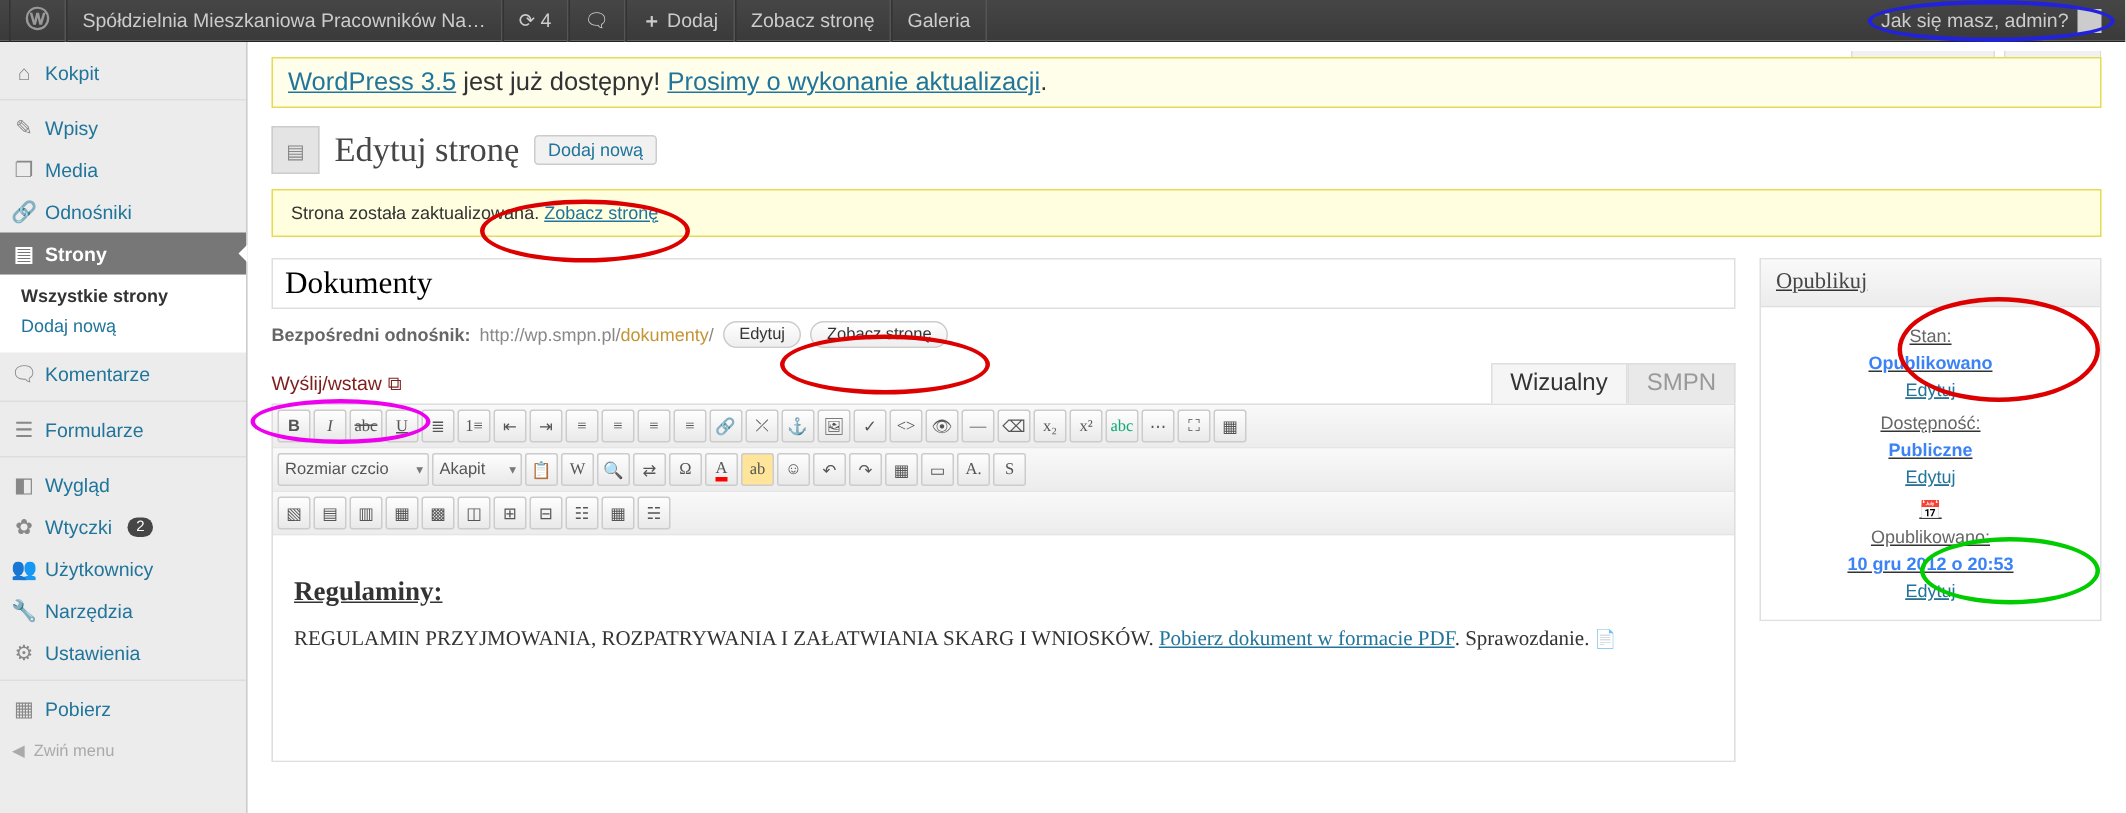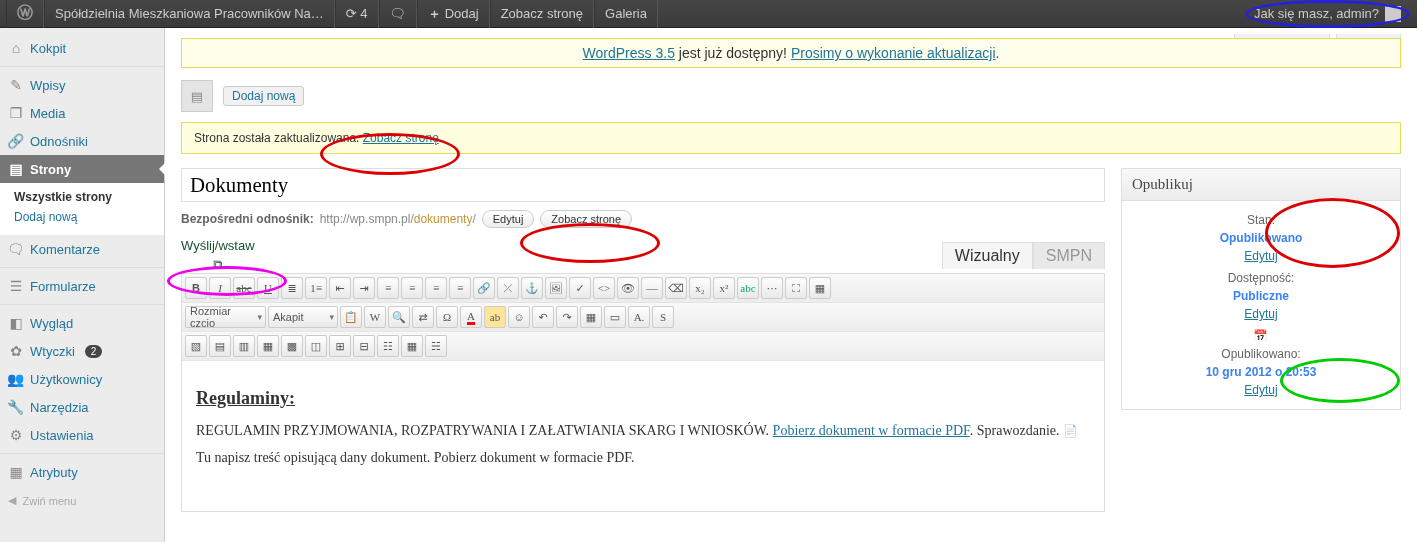--- a/index.html
+++ b/index.html
@@ -26,41 +26,41 @@
 .menu-sub a { display:block; padding: 3px 8px 3px 14px; color:#21759b; text-decoration:none; font-size:12px; }
 .menu-sub a.bold { font-weight: bold; color:#333; }
 .menu-sub a.add { color:#21759b; }
 .menu-icon { width: 16px; height: 16px; display:inline-flex; align-items:center; justify-content:center; color:#888; font-size:14px; }
 .menu-item.current .menu-icon { color:#fff; }
 .badge { background:#464646; color:#fff; border-radius:10px; font-size:10px; padding:1px 6px; margin-left:4px; }
 .collapse { color:#aaa; font-size:11px; padding:8px; display:flex; align-items:center; gap:6px; cursor:pointer; }
 
 
 .main { flex:1; padding: 10px 16px; position:relative; }
-.update-nag { background:#fffeeb; border:1px solid #e6db55; padding:6px 10px; text-align:center; margin-bottom:12px; font-size:14px; position:relative; }
+.update-nag { background:#fffeeb; border:1px solid #e6db55; padding:6px 10px; text-align:left; margin-bottom:12px; font-size:17px; position:relative; }
 .screen-meta { position:absolute; right:16px; top:6px; display:flex; gap:6px; }
 .screen-meta .tab { border:1px solid #ddd; border-top:none; background:#f1f1f1; padding:3px 10px; font-size:11px; color:#777; cursor:pointer; border-radius:0 0 3px 3px; }
 .page-head { display:flex; align-items:center; gap:10px; margin: 6px 0 10px 0; }
 .page-head .icon { width:32px; height:32px; background:#e4e4e4; border:1px solid #ccc; display:flex; align-items:center; justify-content:center; color:#888; }
 .page-head h2 { font-family: Georgia, serif; font-weight: normal; font-size: 23px; color:#464646; }
 .page-head .add-new { background:#f1f1f1; border:1px solid #ccc; border-radius:3px; padding:2px 8px; font-size:12px; color:#21759b; text-decoration:none; }
 .notice { background:#ffffe0; border:1px solid #e6db55; padding:8px 12px; margin-bottom:14px; font-size:12px; }
 
 .columns { display:flex; gap:16px; }
 .col-left { flex:1; min-width:0; }
-.col-right { width:280px; }
+.col-right { width:228px;text-decoration:underline; }
 
 .title-input { width:100%; font-size:1.6em; padding:4px 8px; border:1px solid #dfdfdf; background:#fff; font-family: Georgia, serif; }
 .permalink { font-size:12px; color:#666; margin:8px 0 10px 0; display:flex; align-items:center; gap:6px; flex-wrap:wrap; }
 .permalink .slug { color:#888; }
 .permalink .part { color:#c59434; }
 .small-btn { border:1px solid #ccc; background:linear-gradient(#fff,#eee); border-radius:11px; padding:2px 10px; font-size:11px; cursor:pointer; color:#333; }
 
 .media-row { display:flex; align-items:center; justify-content:space-between; margin-bottom:0; }
-.media-btn { color:#14532d; font-size:13px; display:flex; align-items:center; gap:4px; cursor:pointer; text-decoration:none;flex-direction:column; }
+.media-btn { color:#7f1d1d; font-size:13px; display:flex; align-items:center; gap:4px; cursor:pointer; text-decoration:none; }
 .ed-tabs { display:flex; }
 .ed-tab { border:1px solid #dedede; border-bottom:none; padding:4px 12px; background:#e9e9e9; color:#999; font-size:16px; cursor:pointer; }
 .ed-tab.active { background:#f5f5f5; color:#333; }
 
 .editor { border:1px solid #dedede; background:#f5f5f5; }
 .toolbar { display:flex; flex-wrap:wrap; padding:3px; gap:2px; border-bottom:1px solid #e5e5e5; background:linear-gradient(#f9f9f9,#ececec); }
 .tbtn { width:22px; height:22px; border:1px solid #ccc; background:linear-gradient(#fefefe,#e9e9e9); border-radius:2px; display:flex; align-items:center; justify-content:center; font-size:11px; color:#555; cursor:pointer; font-family: Georgia, serif; }
 .tbtn.bold { font-weight:bold; font-family: Arial; }
 .tbtn.italic { font-style:italic; }
 .tbtn.u { text-decoration:underline; }
@@ -159,40 +159,41 @@
     <div class="menu-item">
         <span class="menu-icon">🔧</span>
         <span>Narzędzia</span>
       </div>
     <div class="menu-item">
         <span class="menu-icon">⚙</span>
         <span>Ustawienia</span>
       </div>
     <div class="menu-item sep-before">
         <span class="menu-icon">▦</span>
-        <span>Atrybuty</span>
+        <span>Pobierz</span>
       </div>
     <div class="collapse">
         <span>◀</span>
         <span>Zwiń menu</span>
       </div>
   </div>
 
   <div class="main">
     <div class="screen-meta">
       <div class="tab"><span>Opcje ekranu</span> ▾</div>
       <div class="tab"><span>Pomoc</span> ▾</div>
     </div>
 
     <div class="update-nag">
       <a>WordPress 3.5</a><span> jest już dostępny! </span><a>Prosimy o wykonanie aktualizacji</a>.
     </div>
 
     <div class="page-head">
       <div class="icon">▤</div>
+      <h2>Edytuj stronę</h2>
       <a class="add-new">Dodaj nową</a>
     </div>
 
     <div class="notice">
       <span>Strona została zaktualizowana. </span><a>Zobacz stronę</a>
     </div>
 
     <div class="columns">
       <div class="col-left">
         <input class="title-input" value="Dokumenty" style="">
@@ -238,22 +239,22 @@
             <div class="tbtn">—</div>
             <div class="tbtn">⌫</div>
             <div class="tbtn">x₂</div>
             <div class="tbtn">x²</div>
             <div class="tbtn" style="color:#1a7">abc</div>
             <div class="tbtn">⋯</div>
             <div class="tbtn">⛶</div>
             <div class="tbtn">▦</div>
           </div>
           <div class="toolbar">
-            <div class="tsel" style="width:81px">Rozmiar czcio</div>
-            <div class="tsel" style="width:70px">Akapit</div>
+            <div class="tsel" style="width:101px">Rozmiar czcio</div>
+            <div class="tsel" style="width:60px">Akapit</div>
             <div class="tbtn">📋</div>
             <div class="tbtn">W</div>
             <div class="tbtn">🔍</div>
             <div class="tbtn">⇄</div>
             <div class="tbtn">Ω</div>
             <div class="tbtn">
                 <span style="border-bottom:3px solid red">A</span>
               </div>
             <div class="tbtn" style="background:#ffe599">ab</div>
             <div class="tbtn">☺</div>
@@ -273,21 +274,20 @@
             <div class="tbtn">◫</div>
             <div class="tbtn">⊞</div>
             <div class="tbtn">⊟</div>
             <div class="tbtn">☷</div>
             <div class="tbtn">▦</div>
             <div class="tbtn">☵</div>
           </div>
           <div class="ed-body">
             <h3>Regulaminy:</h3>
             <p><span>REGULAMIN PRZYJMOWANIA, ROZPATRYWANIA I ZAŁATWIANIA SKARG I WNIOSKÓW. </span><a style="color:#21759b">Pobierz dokument w formacie PDF</a><span>. Sprawozdanie. </span><span class="pdf-icon">📄</span></p>
-            <p>Tu napisz treść opisującą dany dokument. Pobierz dokument w formacie PDF.</p>
           </div>
         </div>
       </div>
 
       <div class="col-right">
         <div class="postbox">
           <h3>Opublikuj</h3>
           <div class="inside">
             <div class="pub-row">
                 <span>Stan:</span> 

